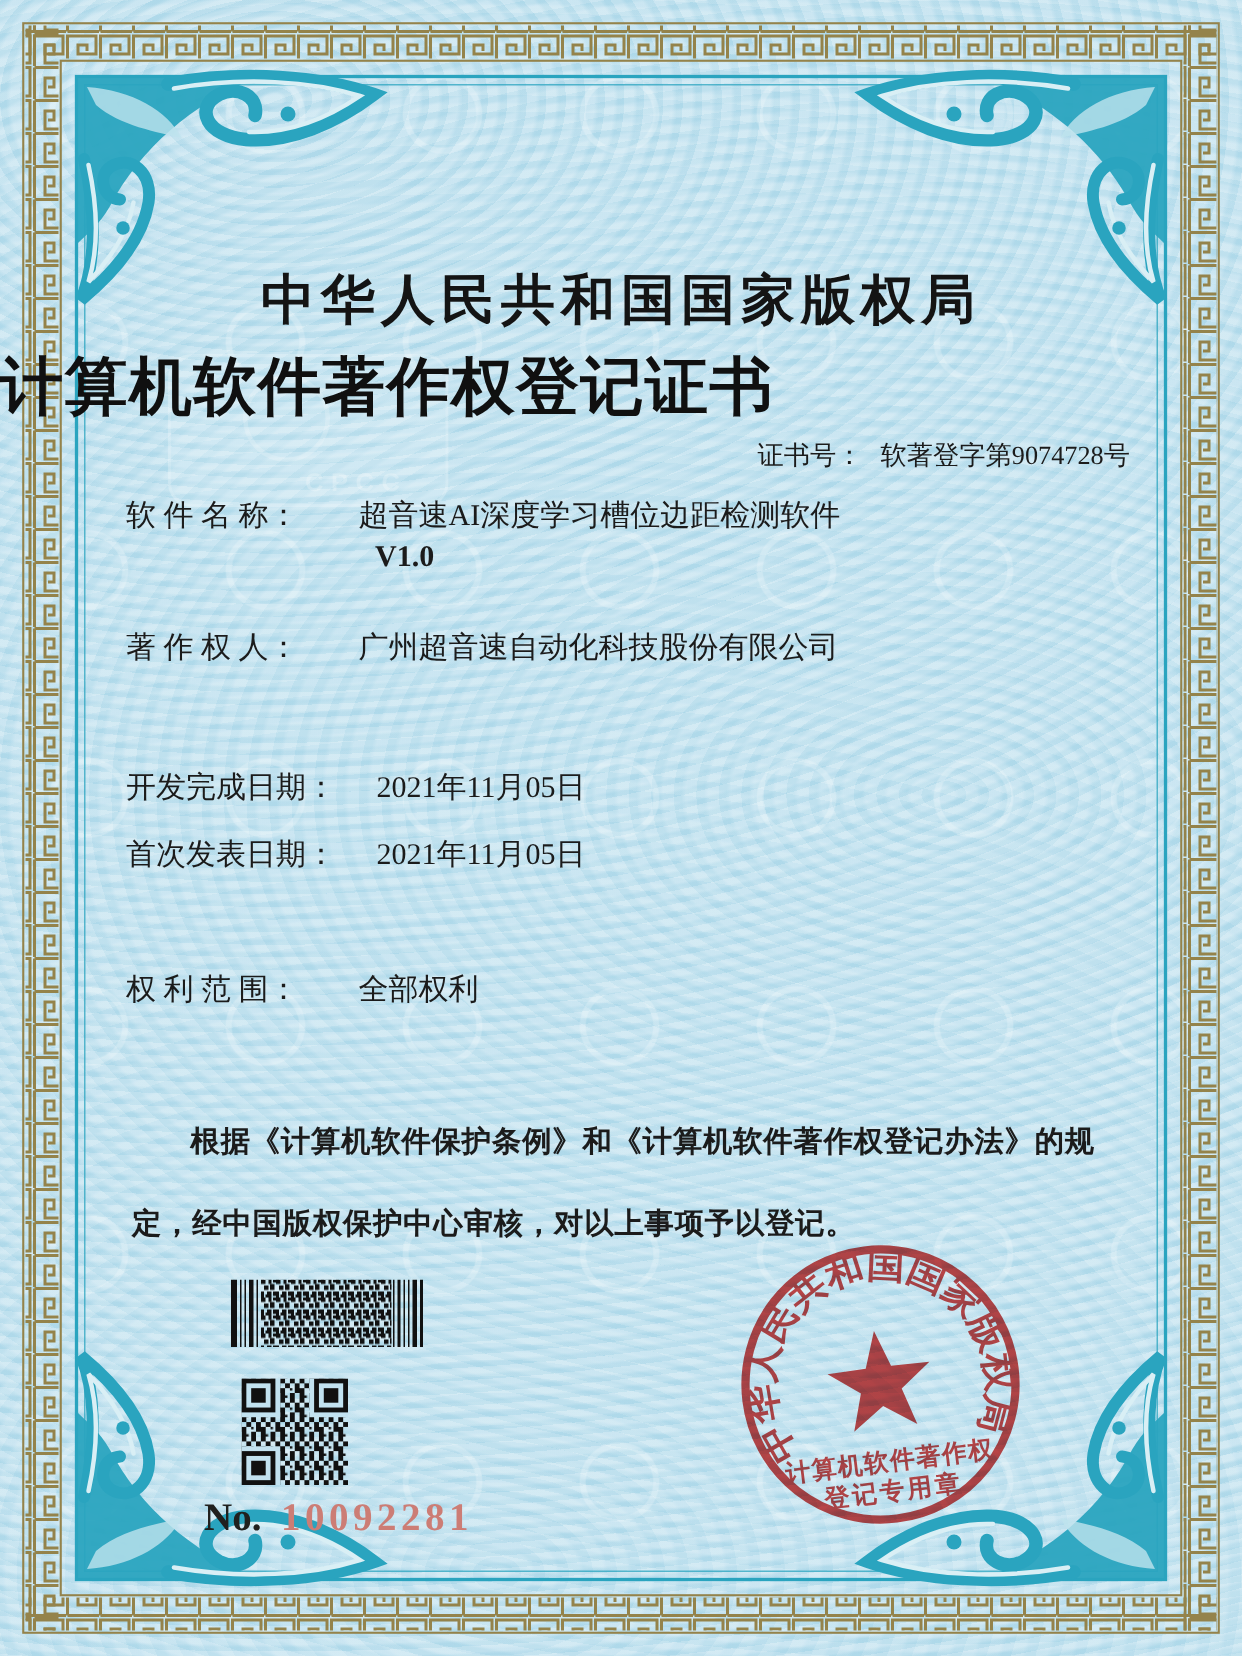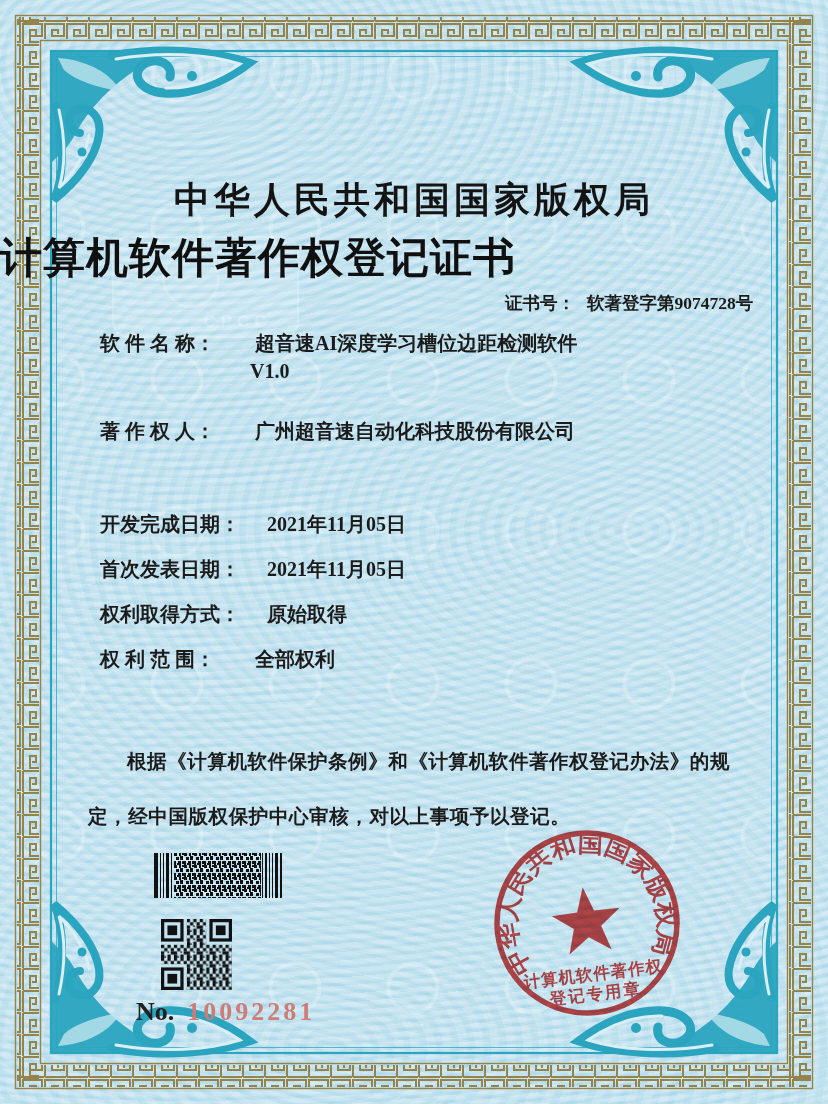--- a/index.html
+++ b/index.html
@@ -17,23 +17,23 @@
     content:""; position:absolute; inset:0; pointer-events:none; opacity:.5;
     background-image:radial-gradient(circle at center, rgba(255,255,255,0) 22px, rgba(255,255,255,.45) 23px, rgba(255,255,255,.45) 26px, rgba(255,255,255,0) 27px);
     background-size:118px 152px;
   }
   .frame{position:absolute; inset:0; pointer-events:none;}
   .content{position:absolute; inset:0; color:#1b1b1b;margin-top:44px;}
   .title1{position:absolute; top:132px; left:0; width:100%; text-align:center;
     font-size:36px; font-weight:700; letter-spacing:4px; color:#141414;}
   .title2{position:absolute; top:186px; left:0; width:100%; text-align:left;
     font-size:42px; font-weight:700; letter-spacing:1px; color:#101010;}
-  .certno{position:absolute; top:247px; left:505px; font-size:17.5px; font-weight:700; white-space:nowrap;}
+  .certno{position:absolute; top:247px; left:505px; font-size:17.5px; font-weight:400; white-space:nowrap;}
   .certno .val{margin-left:12px;}
-  .row{position:absolute; left:100px; font-size:20px; font-weight:700; white-space:nowrap;}
+  .row{position:absolute; left:84px; font-size:20px; font-weight:400; white-space:nowrap;}
   .flabel{display:inline-block; min-width:128px;}
   .fvalue{margin-left:22px;}
   .v2{position:absolute; left:250px; font-size:20px; font-weight:700;}
   .statement{position:absolute; left:88px; top:690px; width:662px;
     font-size:19.5px; font-weight:600; line-height:55px; text-indent:2em; letter-spacing:.6px;}
   .cpcc{position:absolute; left:112px; top:236px; width:155px; height:102px; opacity:.5;
     border-radius:16px; background:rgba(255,255,255,.20); box-shadow:inset 0 0 0 2px rgba(255,255,255,.35);padding-left:32px;}
   .cpcc .ring{position:absolute; left:50px; top:14px; width:52px; height:52px; border-radius:50%;
     border:3px solid rgba(255,255,255,.45);}
   .cpcc .txt{position:absolute; bottom:6px; width:100%; text-align:center;
@@ -116,24 +116,20 @@
     <div class="row" style="top:467px">
       <span class="flabel">开发完成日期：</span>
       <span class="fvalue">2021年11月05日</span>
     </div>
 
     <div class="row" style="top:512px">
       <span class="flabel">首次发表日期：</span>
       <span class="fvalue">2021年11月05日</span>
     </div>
 
-    <div class="row" style="top:557px">
-      <span class="flabel">权利取得方式：</span>
-      <span class="fvalue">原始取得</span>
-    </div>
 
     <div class="row" style="top:602px">
       <span class="flabel">权 利 范 围：</span>
       <span class="fvalue">全部权利</span>
     </div>
 
 
     <div class="statement">根据《计算机软件保护条例》和《计算机软件著作权登记办法》的规定，经中国版权保护中心审核，对以上事项予以登记。</div>
 
     <svg class="barcode" width="128" height="45" viewBox="0 0 128 45">

